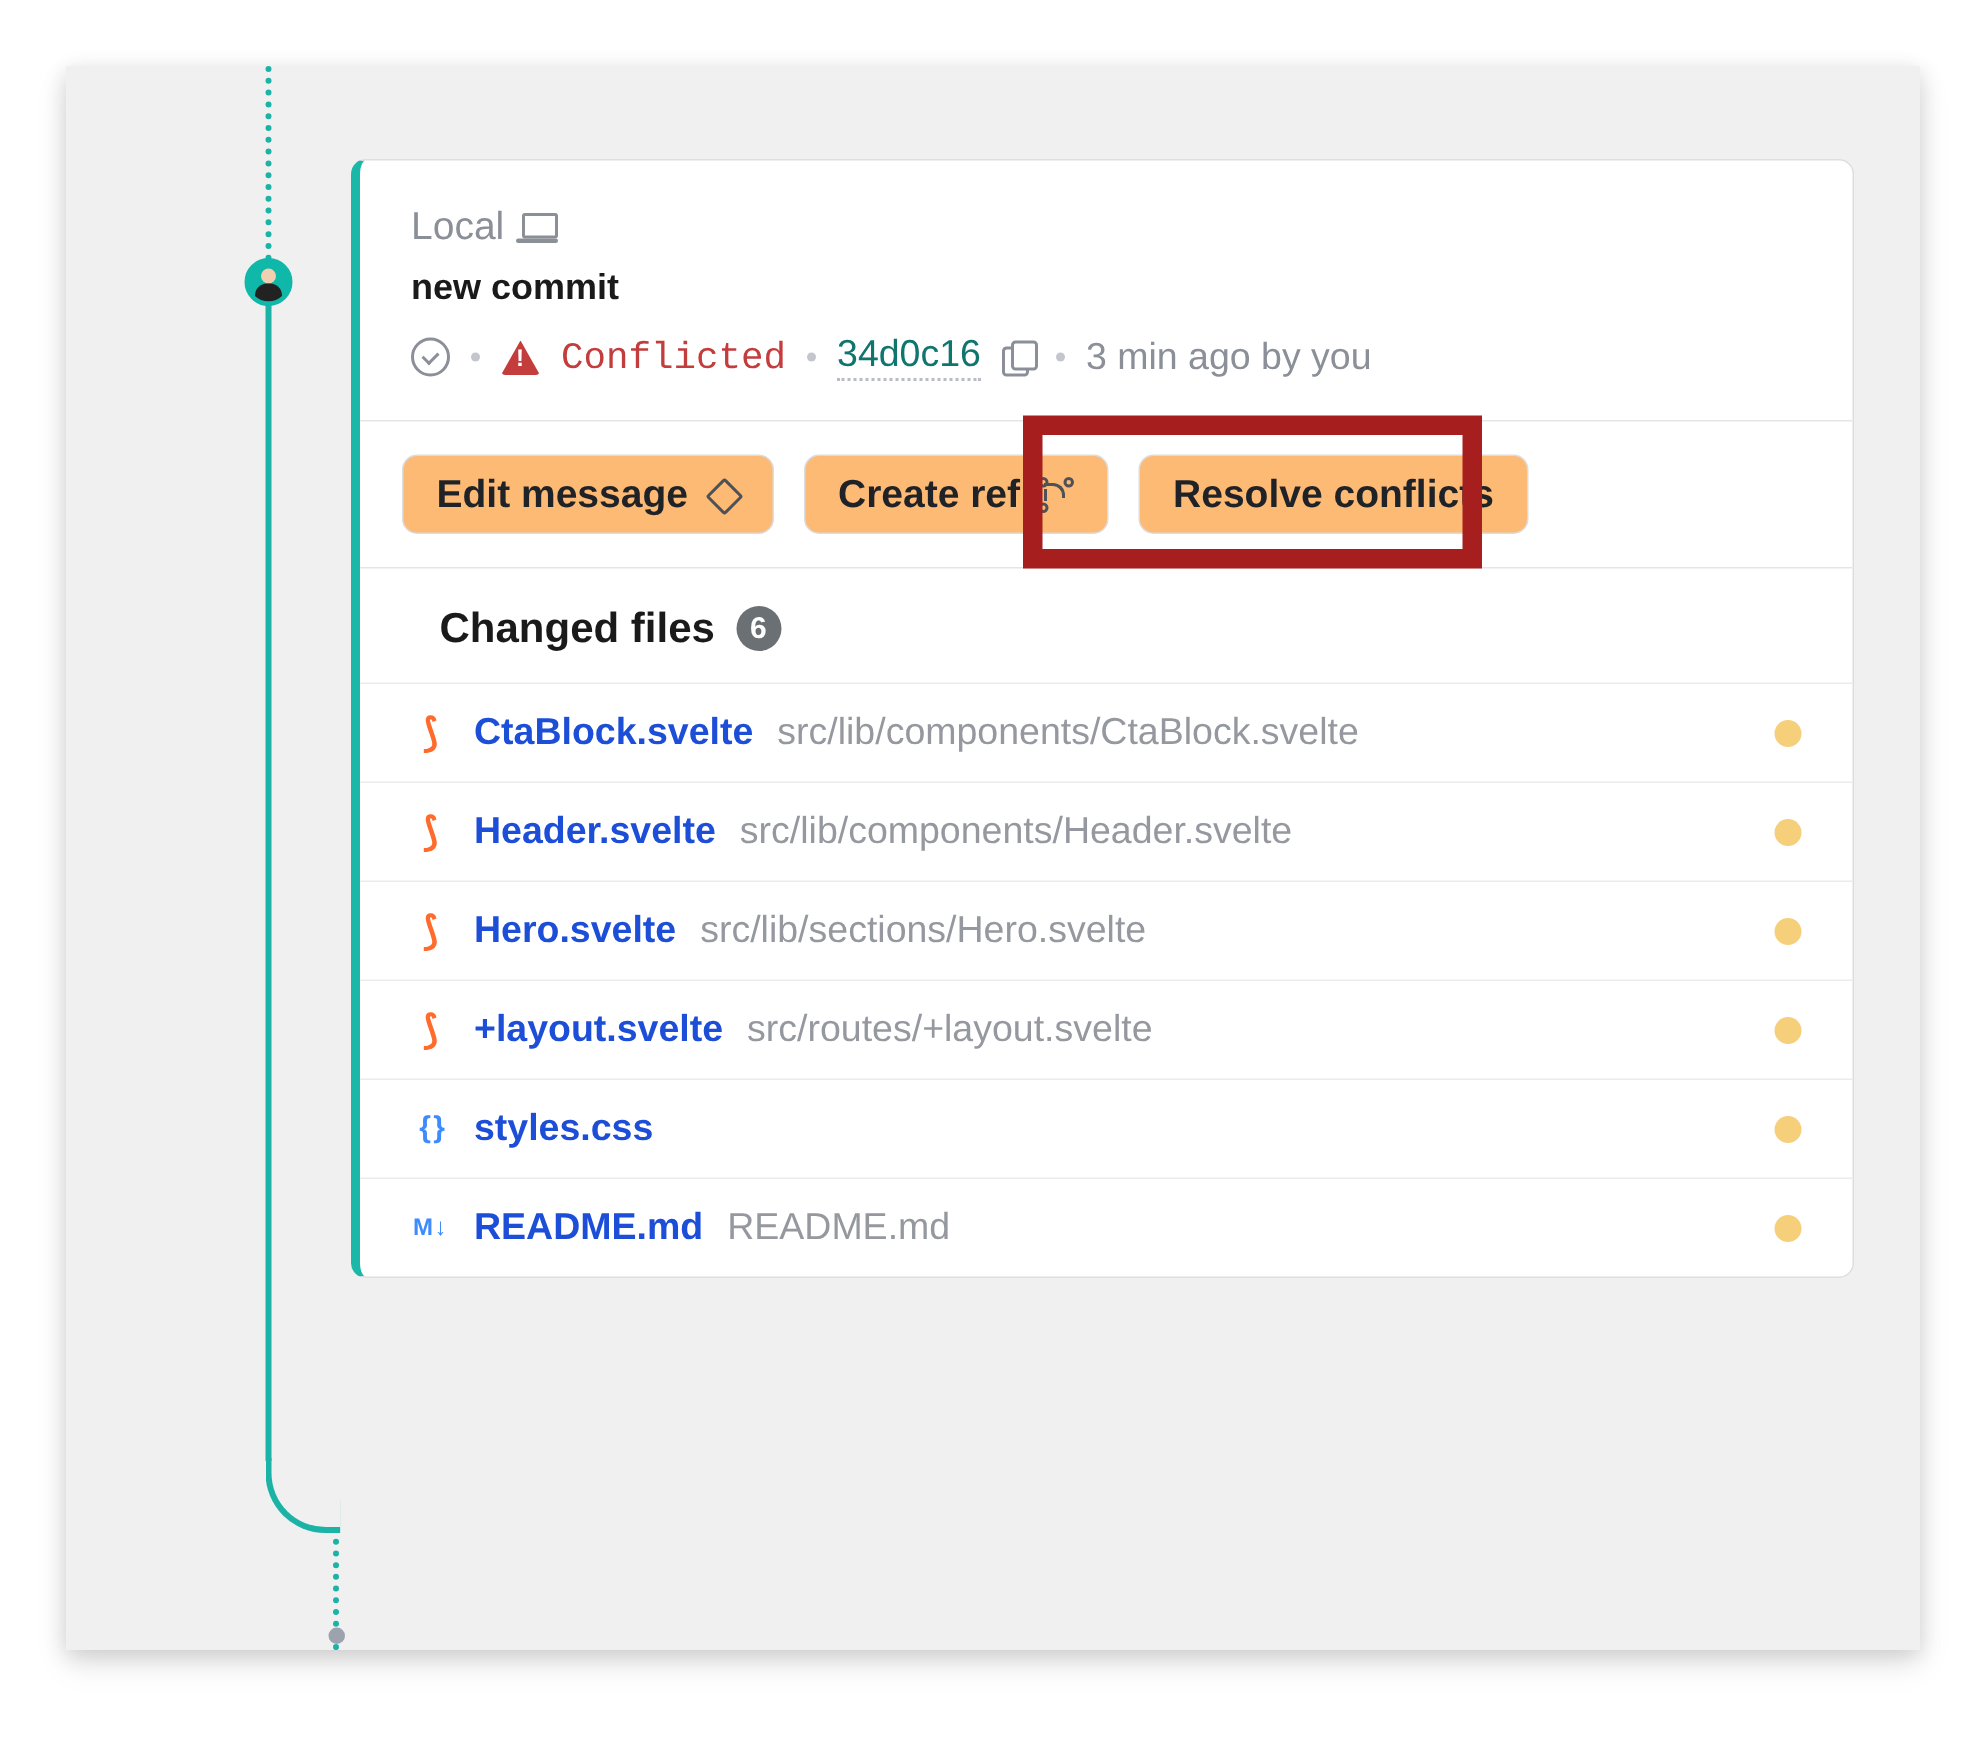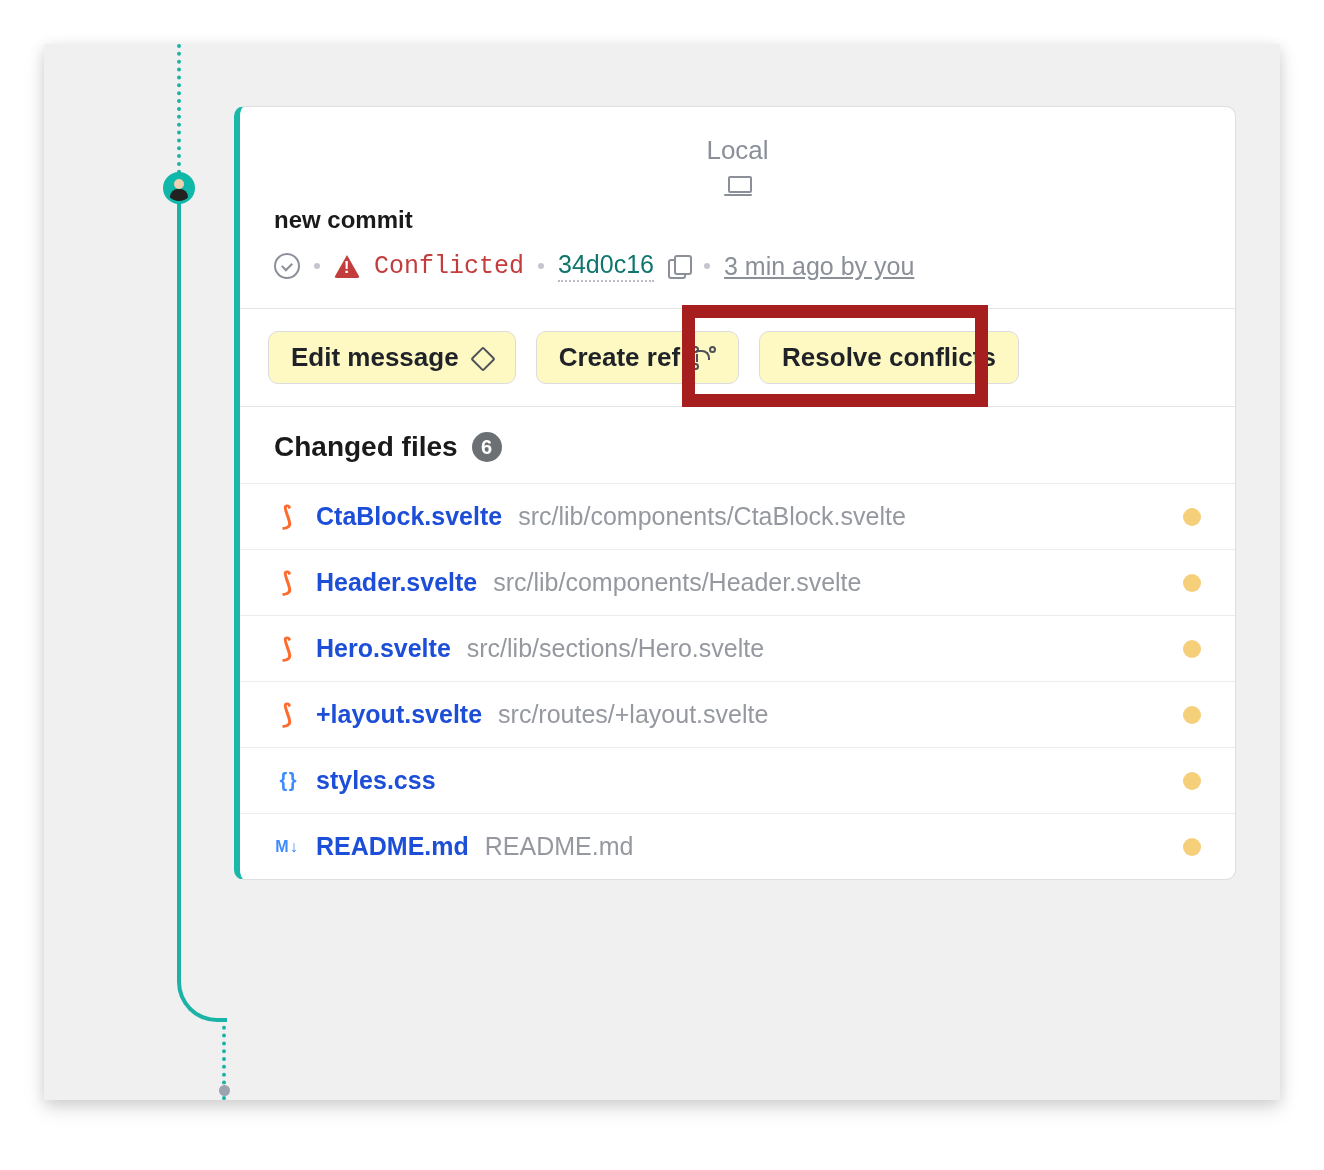--- a/index.html
+++ b/index.html
@@ -59,58 +59,58 @@
     position: absolute;
     left: 190px; top: 62px; right: 44px;
     background: #fff;
     border: 1px solid #dedede;
     border-left: 6px solid #1bb8a9;
     border-radius: 10px;
     overflow: hidden;
   }
   .section { border-bottom: 1px solid #e5e5e5; }
   .header { padding: 28px 34px 26px 34px; }
-  .local-row { display:flex; align-items:center; gap:10px; color:#8a8f98; font-size:26px; font-weight:500; margin-bottom:12px;flex-direction:column;}
+  .local-row { display:flex; align-items:center; gap:10px; color:#8a8f98; font-size:26px; font-weight:500; margin-bottom:12px;}
   .laptop-icon { width:24px; height:18px; position:relative; }
   .laptop-icon::before { content:""; position:absolute; top:0; left:2px; width:20px; height:13px; border:2px solid #8a8f98; border-radius:2px;}
   .laptop-icon::after { content:""; position:absolute; bottom:-2px; left:-2px; width:28px; height:2.5px; background:#8a8f98; border-radius:2px;}
   .commit-title { font-size:24px; font-weight:700; color:#1a1a1a; margin-bottom:16px;}
   .meta-row { display:flex; align-items:center; gap:14px; font-size:25px; color:#8a8f98;}
   .check-icon { width:26px;height:26px;border:2.3px solid #8a8f98;border-radius:50%;position:relative;}
   .check-icon::after { content:""; position:absolute; left:6px; top:7px; width:8px; height:5px; border-left:2.3px solid #8a8f98; border-bottom:2.3px solid #8a8f98; transform:rotate(-45deg);}
   .dot-sep { width:6px;height:6px;border-radius:50%;background:#c3c6cc;}
   .warn-icon { width:0;height:0;border-left:13px solid transparent;border-right:13px solid transparent;border-bottom:23px solid #c43d3d;position:relative;border-radius:3px;}
   .warn-icon::after{content:"!";position:absolute;left:-3px;top:4px;color:#fff;font-size:16px;font-weight:700;}
   .conflicted { color:#c43d3d; font-weight:500;font-family:Liberation Mono, monospace;}
   .sha { color:#0f766e; border-bottom:2px dotted #b8bcc3; padding-bottom:1px;}
   .copy-icon { width:22px;height:22px;position:relative;}
   .copy-icon::before{content:"";position:absolute;left:0;top:4px;width:14px;height:16px;border:2.2px solid #8a8f98;border-radius:3px;}
   .copy-icon::after{content:"";position:absolute;left:6px;top:0;width:14px;height:16px;border:2.2px solid #8a8f98;border-radius:3px;background:#fff;}
-  .timestamp { color:#8a8f98;text-decoration:underline;}
+  .timestamp { color:#8a8f98;}
   
   .actions { padding: 22px 28px; display:flex; gap:20px; align-items:center; position:relative;}
   .btn {
     display:inline-flex; align-items:center; gap:12px;
-    border:1.5px solid #dadce0; background:#fef9c3; border-radius:10px;
+    border:1.5px solid #dadce0; background:#fdba74; border-radius:10px;
     padding: 10px 22px; font-size:26px; font-weight:600; color:#1f2328;
     cursor:pointer;
   }
   .pencil-icon{width:22px;height:22px;position:relative;}
   .pencil-icon::before{content:"";position:absolute;left:3px;top:3px;width:14px;height:14px;border:2.2px solid #4d5258;transform:rotate(45deg);border-radius:2px;}
   .branch-icon{width:24px;height:24px;position:relative;}
   .branch-icon .c{position:absolute;width:7px;height:7px;border:2.2px solid #4d5258;border-radius:50%;}
   .branch-icon .c1{left:0;top:0;} .branch-icon .c2{left:0;bottom:0;} .branch-icon .c3{right:0;top:0;}
   .branch-icon .l{position:absolute;left:4px;top:8px;width:2.2px;height:8px;background:#4d5258;}
   .branch-icon .l2{position:absolute;left:4px;top:4px;width:14px;height:10px;border-top:2.2px solid #4d5258;border-right:2.2px solid #4d5258;border-top-right-radius:8px;}
   .highlight-box{
     position:absolute; border:13px solid #a61e1e; pointer-events:none;
     left: 442px; top: -4px; width: 306px; height: 102px;
   }
   
-  .files-header{ padding:24px 34px 20px 34px; display:flex; align-items:center; gap:14px;}
+  .files-header{ padding:24px 34px 20px 34px; display:flex; align-items:center; gap:14px;margin-left:19px;}
   .files-title{ font-size:28px; font-weight:700; color:#1a1a1a;}
   .count-badge{ background:#6b7075; color:#fff; font-size:20px; font-weight:700; width:30px;height:30px;border-radius:50%;display:flex;align-items:center;justify-content:center;}
   .file-row{
     display:flex; align-items:center; gap:16px;
     padding: 18px 34px; border-top:1px solid #ececec;
     font-size:25px;
   }
   .file-icon{ width:26px;height:26px;display:flex;align-items:center;justify-content:center;font-weight:700;}
   .svelte-icon{ color:#ff6b2d; font-size:26px;}
   .css-icon{ color:#3d8bfd; font-size:20px; letter-spacing:-2px;}

